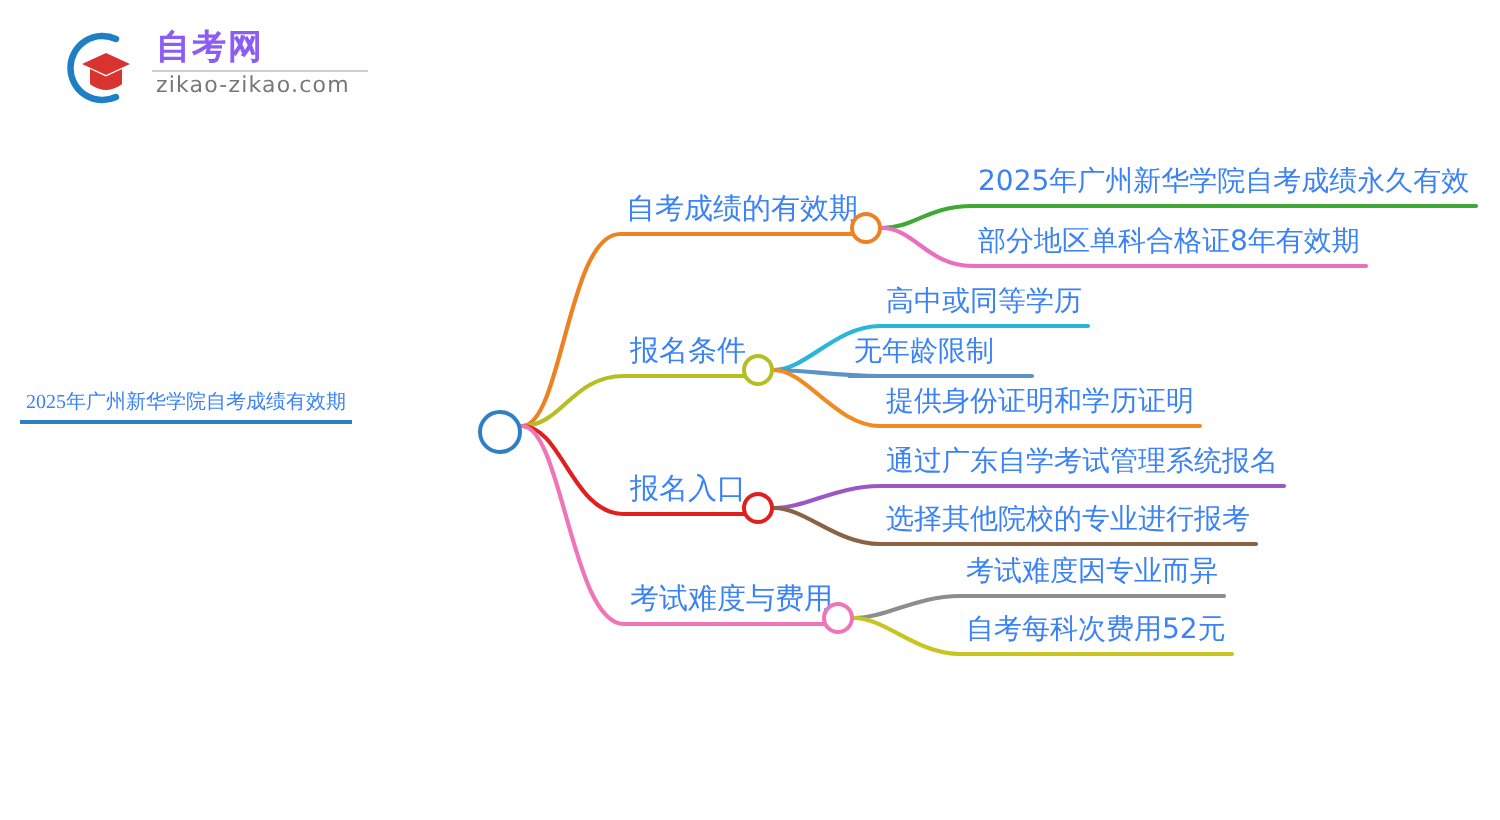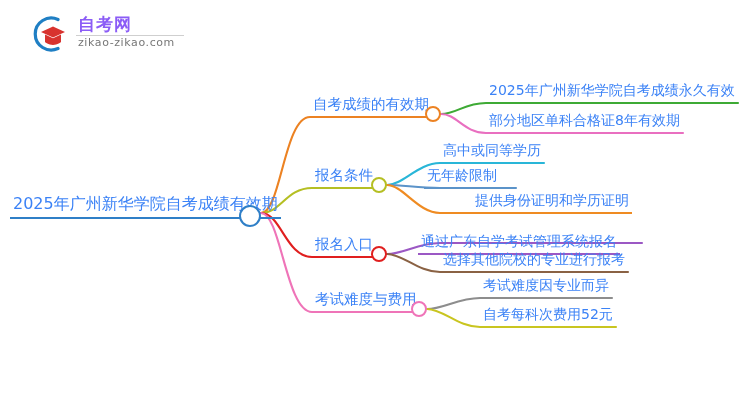--- a/index.html
+++ b/index.html
@@ -87,21 +87,22 @@
     display: block;
     padding: 0 3px 2px 3px;
   }
   .node .node-rule {
     display: block;
     height: 2px;
     width: 100%;
   }
 
   .node-root {
-    font-size: 16px;
+    font-size: 10px;
+    font-family: Liberation Serif, serif;
   }
   .node-root .node-rule { height: 2px; }
 
   .node-branch {
     font-size: 14.5px;
   }
   .node-leaf {
     font-size: 14px;
   }
   .node-leaf .node-rule { height: 1.6px; }
@@ -190,32 +191,32 @@
   <div class="node node-leaf" id="node-b1-c0" style="left:440px; top:142px;">
     <span class="node-label">高中或同等学历</span>
     <span class="node-rule" id="rule-b1-c0" style="background: rgb(41, 182, 216);"></span>
   </div>
 
   <div class="node node-leaf" id="node-b1-c1" style="left:424px; top:167px;">
     <span class="node-label">无年龄限制</span>
     <span class="node-rule" id="rule-b1-c1" style="background: rgb(91, 147, 201);"></span>
   </div>
 
-  <div class="node node-leaf" id="node-b1-c2" style="left:440px; top:192px;margin-left:32px;">
+  <div class="node node-leaf" id="node-b1-c2" style="left:440px; top:192px;">
     <span class="node-label">提供身份证明和学历证明</span>
     <span class="node-rule" id="rule-b1-c2" style="background: rgb(239, 139, 34);"></span>
   </div>
 
   <div class="node node-branch" id="node-b2" style="left:312px; top:235px;">
     <span class="node-label">报名入口</span>
     <span class="node-rule" id="rule-b2" style="background: rgb(224, 31, 31);"></span>
   </div>
   <div class="node-dot" id="dot-b2" style="left:371px; top:246px; width:16px; height:16px; border:2.2px solid #e01f1f;"></div>
 
-  <div class="node node-leaf" id="node-b2-c0" style="left:418px; top:222px;margin-top:11px;">
+  <div class="node node-leaf" id="node-b2-c0" style="left:440px; top:222px;">
     <span class="node-label">通过广东自学考试管理系统报名</span>
     <span class="node-rule" id="rule-b2-c0" style="background: rgb(155, 88, 196);"></span>
   </div>
 
   <div class="node node-leaf" id="node-b2-c1" style="left:440px; top:251px;">
     <span class="node-label">选择其他院校的专业进行报考</span>
     <span class="node-rule" id="rule-b2-c1" style="background: rgb(138, 98, 68);"></span>
   </div>
 
   <div class="node node-branch" id="node-b3" style="left:312px; top:290px;">

